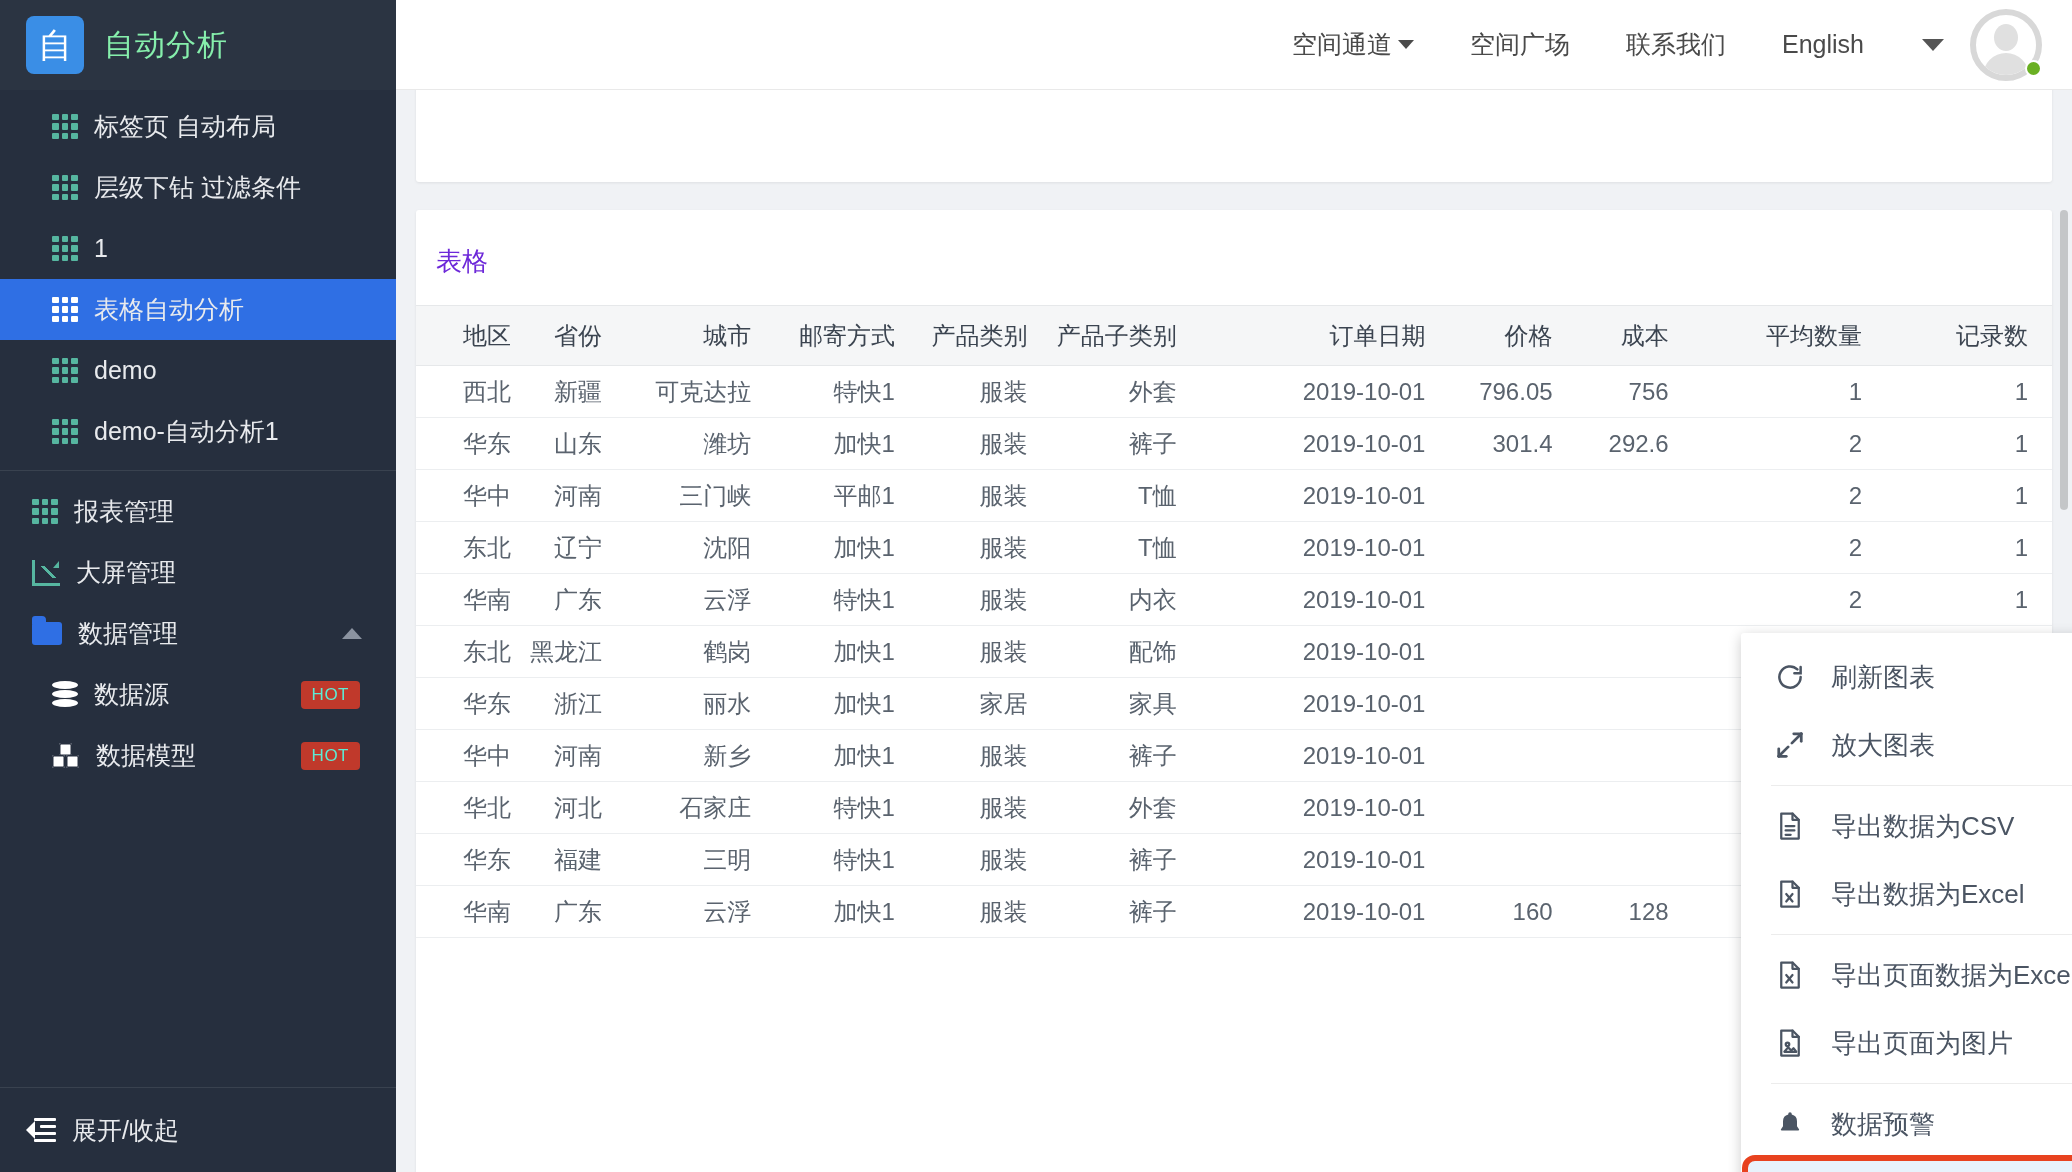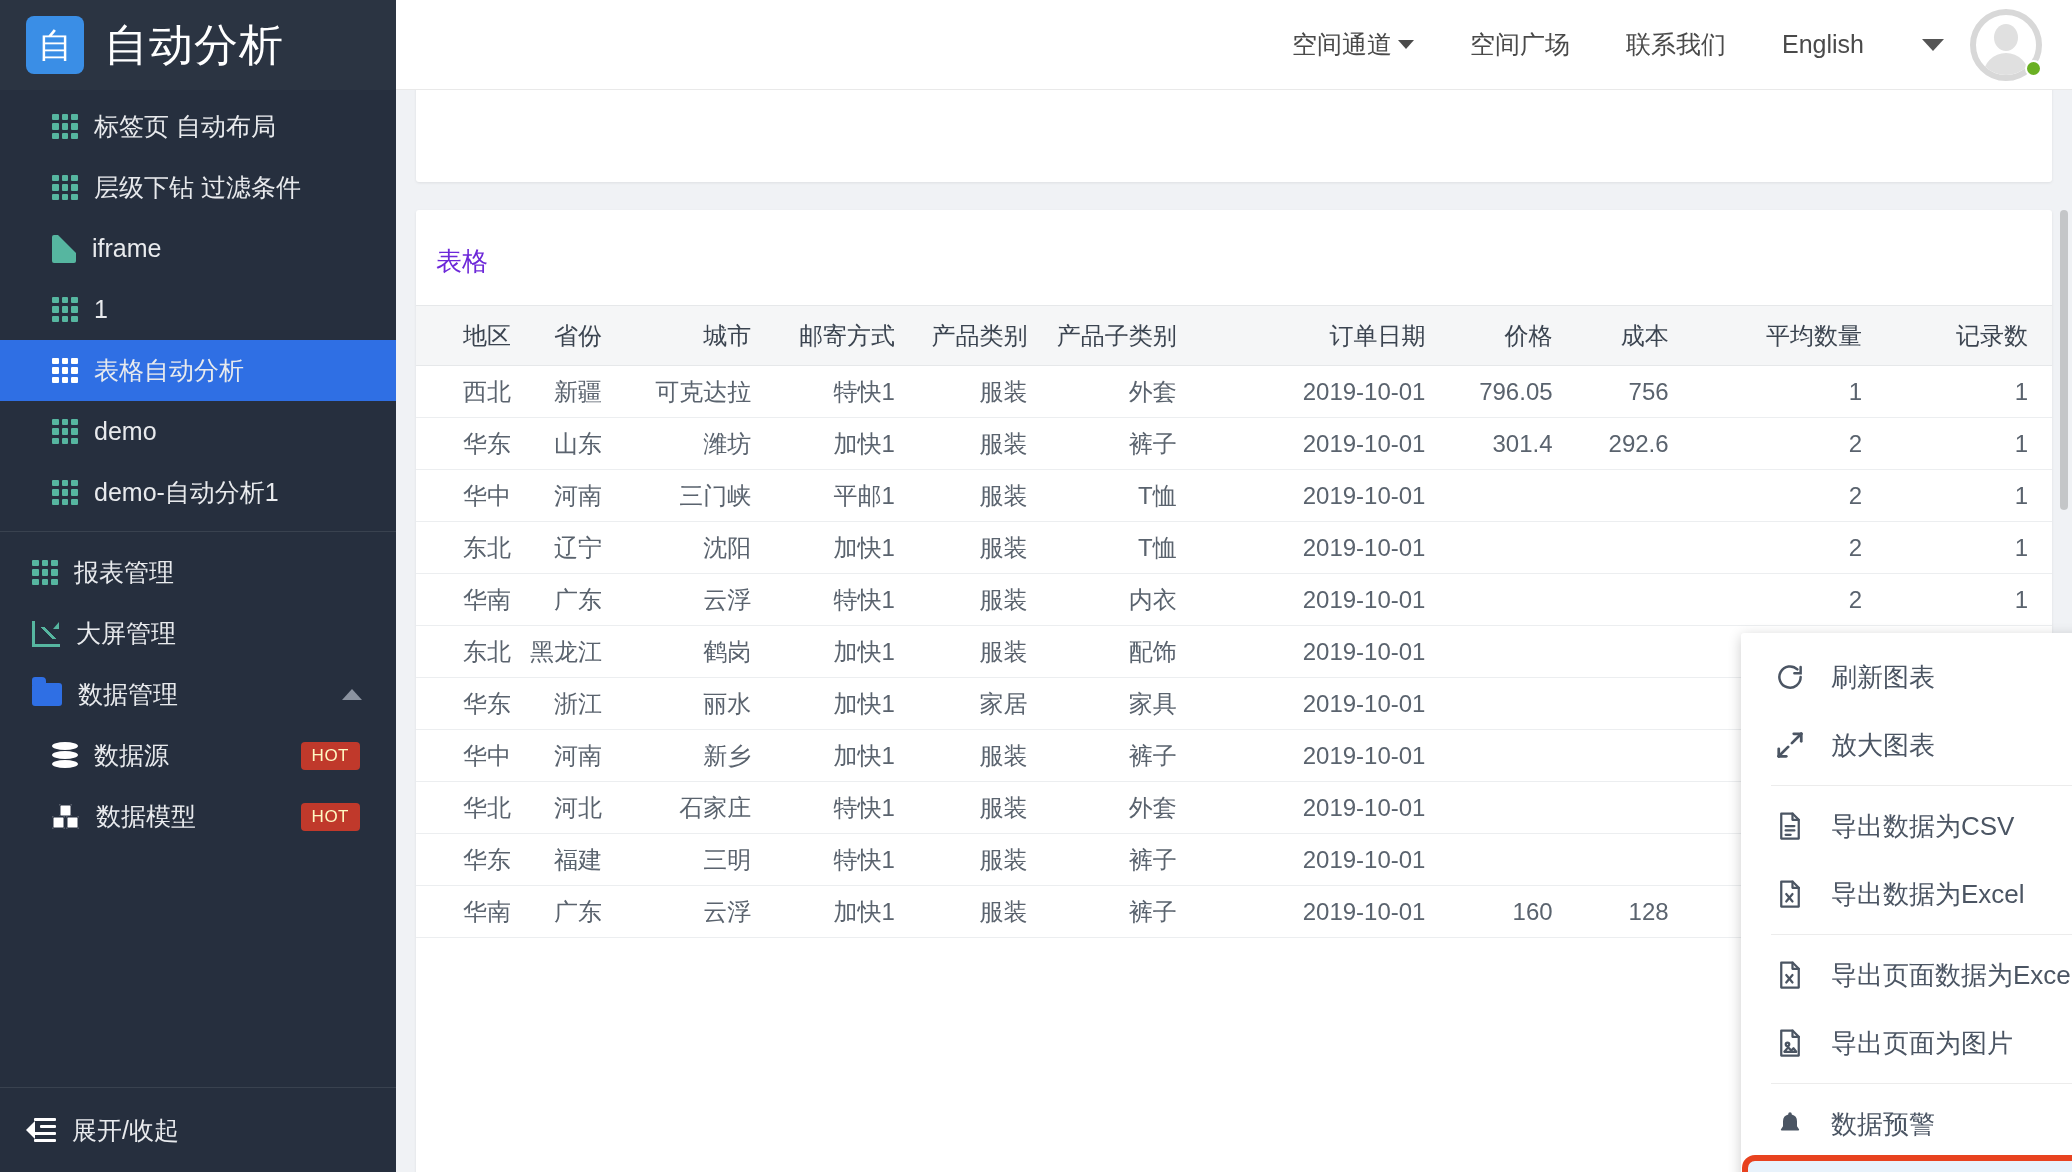--- a/index.html
+++ b/index.html
@@ -24,21 +24,21 @@
     display: flex; align-items: center;
     padding-left: 26px; gap: 20px;
     background: #2b3442;
   }
   .brand-logo {
     width: 58px; height: 58px; border-radius: 8px;
     background: #3a8ee6; color: #fff;
     display: flex; align-items: center; justify-content: center;
     font-size: 34px; line-height: 1;
   }
-  .brand-title { color: #ffffff; font-size: 44px; letter-spacing: 1px; }
+  .brand-title { color: #86efac; font-size: 30px; letter-spacing: 1px; }
 
   .nav-scroll { flex: 1 1 auto; overflow: hidden; }
   .nav-group-a { padding-top: 6px; }
   .nav-sep { height: 1px; background: #39424f; margin: 8px 0 10px 0; }
 
   .nav-item {
     display: flex; align-items: center;
     height: 61px; padding-left: 52px; gap: 16px;
     color: #e8eaed; font-size: 25px;
     cursor: pointer; position: relative;
@@ -119,21 +119,21 @@
   .ic-collapse i:nth-child(2){ top:7px; width:16px; }
   .ic-collapse i:nth-child(3){ top:14px; width:22px; }
   .ic-collapse i:nth-child(4){ top:21px; width:22px; }
   .ic-collapse::before{
     content:""; position:absolute; left:0; top:3px;
     width:0;height:0;border-top:9px solid transparent;border-bottom:9px solid transparent;
     border-right:9px solid #fff;
   }
 
   .hot-badge {
-    background: #c0392b; color:#fef9c3; font-size:17px;
+    background: #c0392b; color:#5eead4; font-size:17px;
     padding: 4px 11px; border-radius: 4px; margin-right: 36px;
     letter-spacing: .5px;
   }
   .chev-up {
     margin-right: 34px; width: 0; height: 0;
     border-left: 10px solid transparent; border-right: 10px solid transparent;
     border-bottom: 11px solid #8b93a0;
   }
   .sidebar-footer {
     flex: 0 0 auto; border-top: 1px solid #39424f;
@@ -292,24 +292,20 @@
               <i></i>
               <i></i>
               <i></i>
               <i></i>
               <i></i>
               <i></i>
             </span>
           <span class="label">层级下钻 过滤条件</span>
         </div>
 
-        <div class="nav-item">
-          <span class="ic-doc"></span>
-          <span class="label">iframe</span>
-        </div>
 
         <div class="nav-item">
           <span class="ic-grid">
               <i></i>
               <i></i>
               <i></i>
               <i></i>
               <i></i>
               <i></i>
               <i></i>

